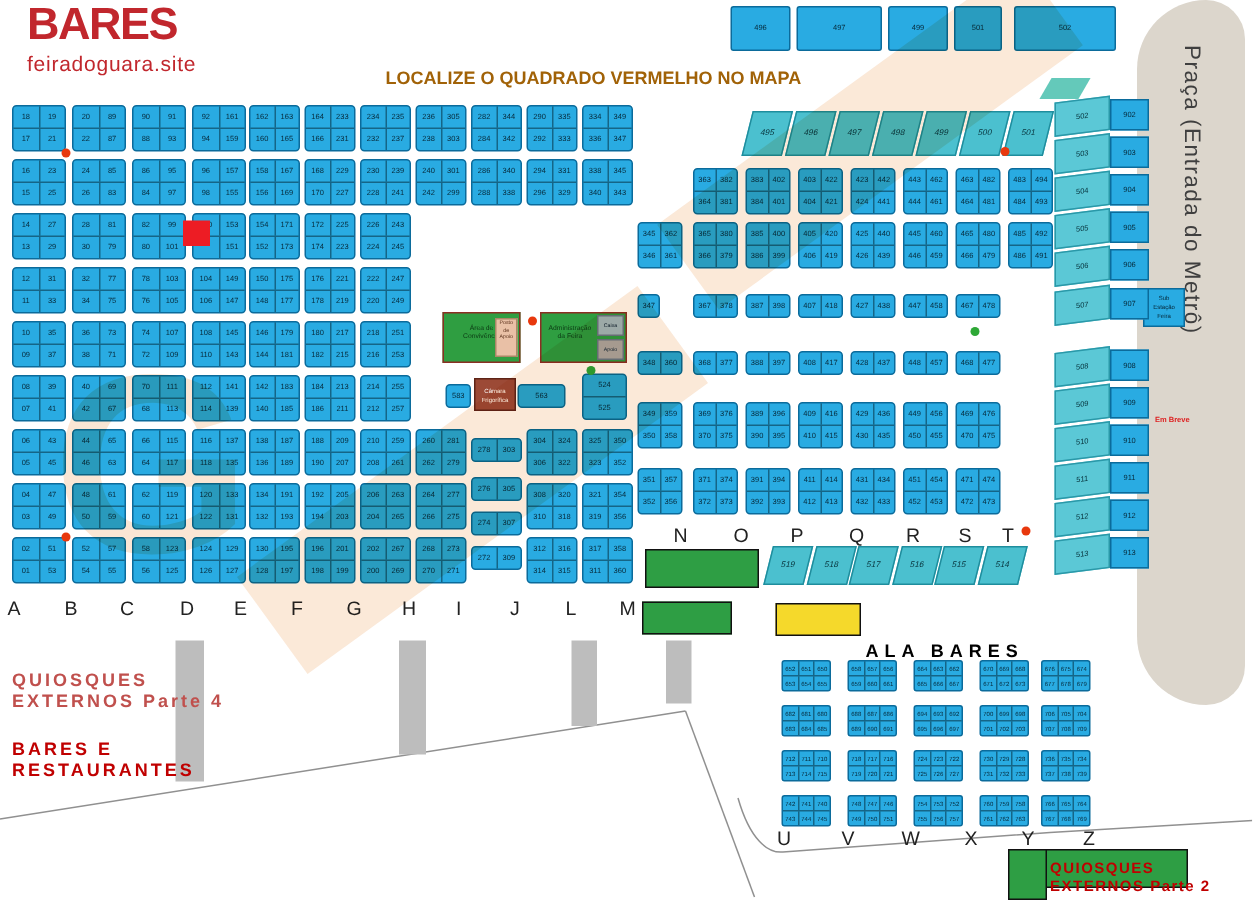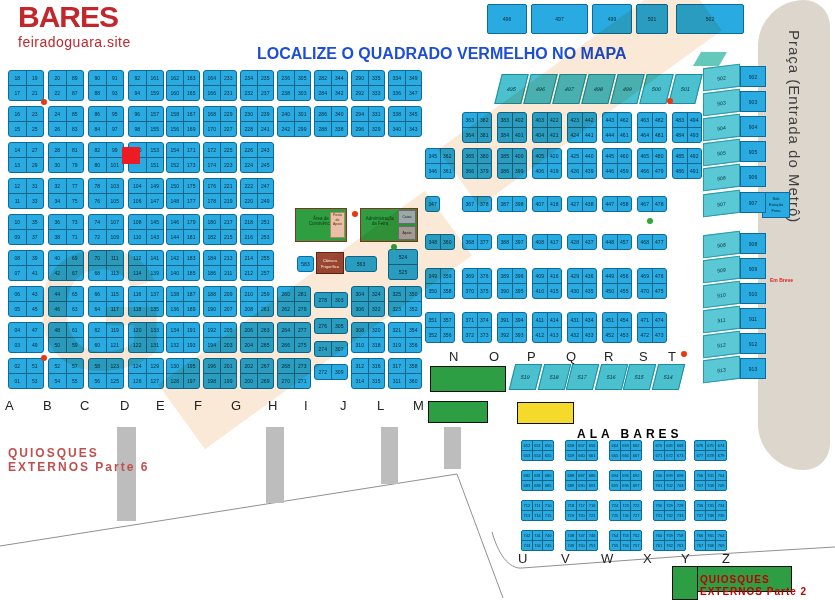--- a/index.html
+++ b/index.html
@@ -39,21 +39,21 @@
   .pillar{position:absolute;background:#bdbdbd;z-index:5;}
 
   
   .logo{position:absolute;left:18px;top:2px;color:#C1272D;z-index:40;line-height:1;}
   .logo .l1{font-size:30px;font-weight:900;letter-spacing:-1px;}
   .logo .ldo{font-size:11px;font-weight:900;vertical-align:top;}
   .logo .site{font-size:14px;font-weight:400;margin-top:3px;letter-spacing:.5px;}
   .legend{position:absolute;left:300px;top:23px;display:flex;align-items:center;z-index:40;}
   .legend .sq{width:15px;height:15px;background:#ED1C24;margin-right:8px;}
   .legend .txt{font-size:11.5px;color:#1a1a1a;}
-  .maintitle{position:absolute;left:257px;top:45px;font-size:16px;font-weight:800;color:#1d4ed8;z-index:40;}
+  .maintitle{position:absolute;left:257px;top:45px;font-size:12px;font-weight:800;color:#a16207;z-index:40;}
 
   
   .praca{position:absolute;left:295px;top:164px;width:106px;height:42px;background:#F8941E;
          border:1px solid #d07a14;display:flex;align-items:center;justify-content:center;
          font-size:24px;letter-spacing:5px;color:#222;z-index:12;}
   .greenbox{position:absolute;background:#2F9E41;border:1px solid #8a2f23;z-index:12;color:#0c3a14;}
   .greenbox .gl{font-size:4.5px;text-align:center;line-height:1.2;padding-top:7px;}
   .tansub{position:absolute;background:#E9C0A6;border:1px solid #a86;font-size:3.5px;
           text-align:center;color:#5a2f1a;line-height:1.3;z-index:13;}
   .graysub{position:absolute;background:#9fb9c5;border:1px solid #678;font-size:3.5px;
@@ -143,21 +143,25 @@
   <div class="brownbox">
     <span>Câmara</span><br>
     <span>Frigorífica</span>
   </div>
 
   <div class="yellowrect"></div>
   <div class="alatitle">ALA BARES</div>
 
   <div class="redtext" style="left:8px;top:446px;">
     <span>QUIOSQUES</span><br>
-    <span>EXTERNOS Parte 6</span>
+    <span>EXTERNOS Parte 4</span>
+  </div>
+  <div class="redtext strong" style="left:8px;top:492px;">
+    <span>BARES E</span><br>
+    <span>RESTAURANTES</span>
   </div>
   <div class="q2text">
     <span>QUIOSQUES</span><br>
     <span>EXTERNOS Parte 2</span>
   </div>
 
   <div class="wm" style="left:430px;top:55px;width:300px;height:70px;transform:rotate(-36deg);"></div>
   <div class="wm" style="left:150px;top:280px;width:330px;height:80px;transform:rotate(-36deg);"></div>
   <div class="wmG">G</div>
   <div class="tealtri"></div>

